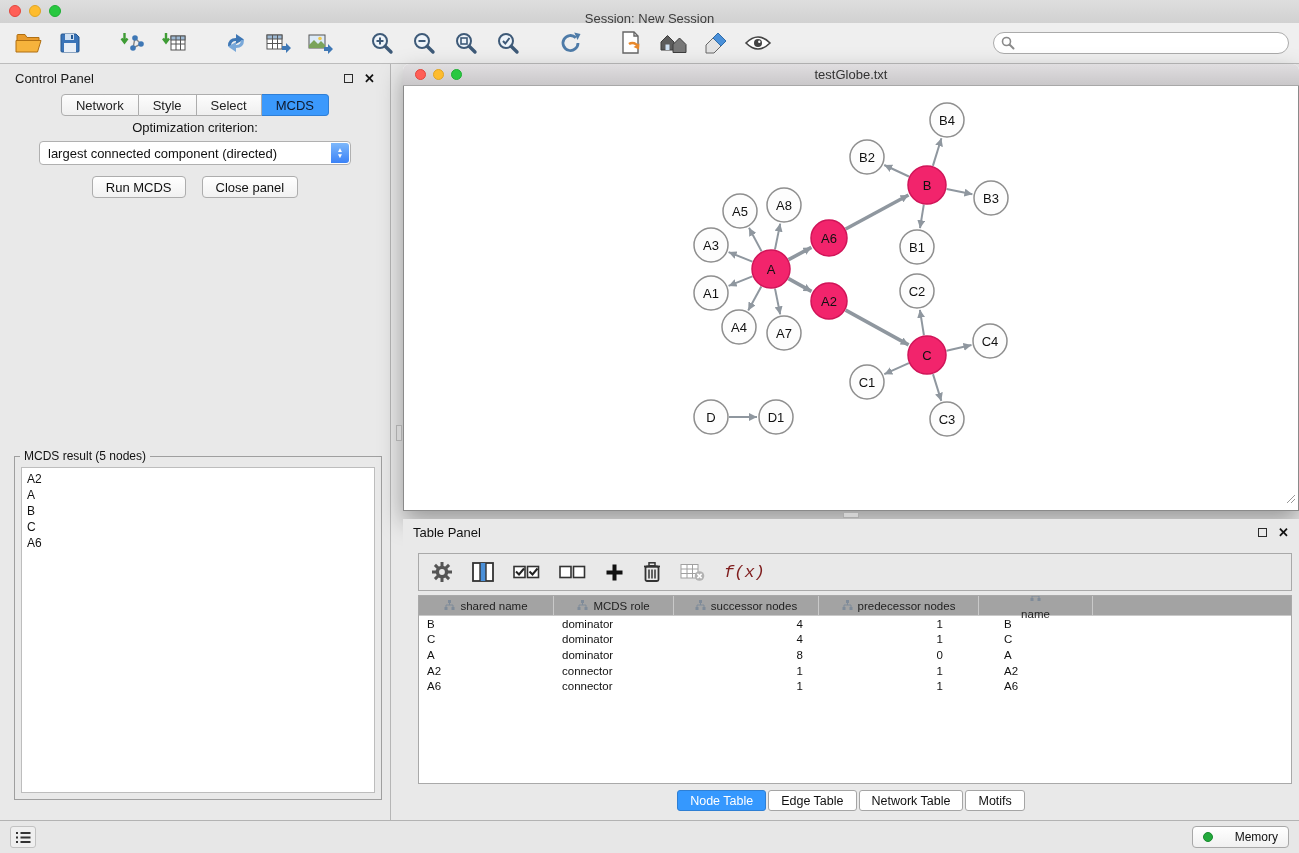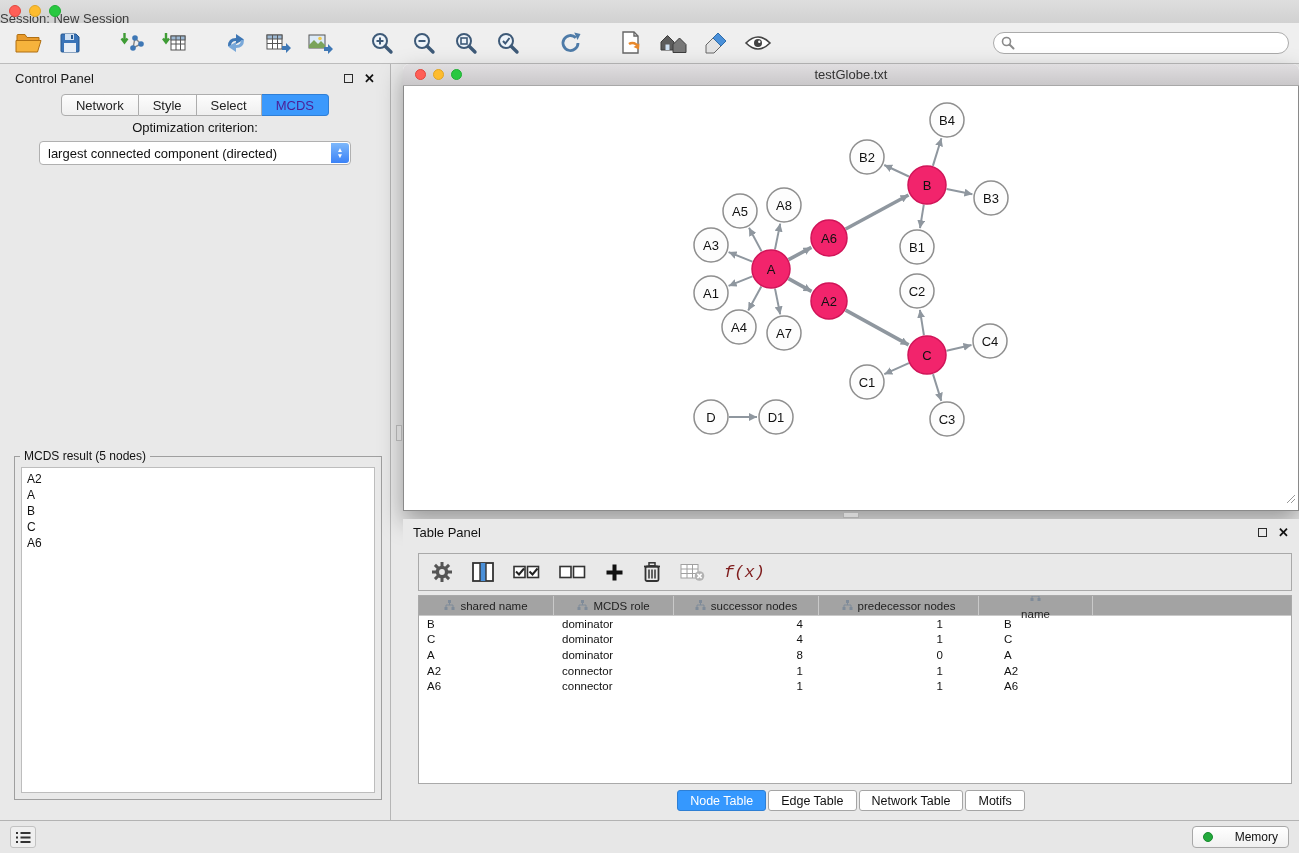--- a/index.html
+++ b/index.html
@@ -1,20 +1,20 @@
 <!DOCTYPE html>
 <html><head>
 <meta charset="utf-8">
 <style>
   *{margin:0;padding:0;box-sizing:border-box}
   html,body{width:1299px;height:853px}
   body{font-family:"Liberation Sans",sans-serif;background:#e9e9e9;position:relative;overflow:hidden;color:#111}
 
   
-  .titlebar{position:absolute;top:0;left:0;right:0;height:38px;background:linear-gradient(#dedede,#c9c9c9);border-bottom:1px solid #9c9c9c;display:flex;align-items:center;}
+  .titlebar{position:absolute;top:0;left:0;right:0;height:38px;background:linear-gradient(#dedede,#c9c9c9);border-bottom:1px solid #9c9c9c;display:flex;align-items:center;justify-content:center}
   .titlebar .title{font-size:13px;color:#3c3c3c}
   .lights{position:absolute;left:9px;top:5px;display:flex;gap:8px}
   .light{width:12px;height:12px;border-radius:50%}
   .light.red{background:#ff5f57;border:1px solid #e2463d}
   .light.yellow{background:#febc2e;border:1px solid #e0a523}
   .light.green{background:#28c840;border:1px solid #1eaf34}
 
   
   .toolbar{position:absolute;top:23px;left:0;right:0;height:41px;background:#efefef;border-bottom:1px solid #bcbcbc;display:flex;align-items:center;padding:0 10px;gap:6px}
   .tb-btn{width:36px;height:34px;display:flex;align-items:center;justify-content:center;border-radius:4px}
@@ -26,21 +26,21 @@
   
   .control-panel{position:absolute;top:64px;left:0;width:391px;bottom:33px;background:#e9e9e9;border-right:1px solid #b6b6b6}
   .panel-header{height:28px;display:flex;align-items:center;padding:0 15px;font-size:13px;color:#1a1a1a}
   .panel-controls{margin-left:auto;display:flex;gap:11px;align-items:center}
   .float-icon{width:9px;height:9px;border:1.5px solid #2b2b2b;display:inline-block}
   .close-icon{font-size:13px;font-weight:bold;color:#111;line-height:1}
   .cp-tabs{display:flex;justify-content:center;margin-top:2px}
   .cp-tab{height:22px;padding:0 14px;display:flex;align-items:center;font-size:13px;background:linear-gradient(#fdfdfd,#efefef);border:1px solid #adadad;border-left:none;color:#222;cursor:default}
   .cp-tab:first-child{border-left:1px solid #adadad;border-radius:4px 0 0 4px}
   .cp-tab:last-child{border-radius:0 4px 4px 0}
-  .cp-tab.active{background:#3b99fc;color:#4c1d95;border-color:#2f7fd6}
+  .cp-tab.active{background:#3b99fc;color:#0f172a;border-color:#2f7fd6}
   .opt-label{text-align:center;margin-top:4px;font-size:13px}
   .dropdown{position:relative;margin:6px auto 0;width:312px;height:24px;background:#fff;border:1px solid #b0b0b0;border-radius:4px;font-size:13px;display:flex;align-items:center;padding:0 26px 0 8px;white-space:nowrap}
   .dd-stepper{position:absolute;right:1px;top:1px;bottom:1px;width:18px;background:linear-gradient(#7db8fb,#3b82f7);border-radius:0 3px 3px 0;display:flex;flex-direction:column;align-items:center;justify-content:center;color:#fff;font-size:6.5px;line-height:6px}
   .cp-buttons{display:flex;justify-content:center;gap:16px;margin-top:11px}
   .btn{height:22px;padding:0 13px;background:linear-gradient(#ffffff,#f1f1f1);border:1px solid #adadad;border-radius:4px;font-size:13px;color:#111;font-family:"Liberation Sans",sans-serif}
   .result-box{position:absolute;left:14px;right:8px;top:392px;bottom:20px;border:1px solid #9f9f9f}
   .result-legend{position:absolute;top:-8px;left:5px;background:#e9e9e9;padding:0 4px;font-size:12px}
   .result-list{position:absolute;left:6px;right:6px;top:10px;bottom:6px;background:#fff;border:1px solid #bdbdbd;overflow:auto;font-size:12px;padding:3px 5px}
   .result-item{line-height:16px}
 
@@ -241,20 +241,24 @@
       <div class="cp-tab">Select</div>
       <div class="cp-tab active">MCDS</div>
     </div>
   <div class="opt-label">Optimization criterion:</div>
   <div class="dropdown">
     <span>largest connected component (directed)</span>
     <span class="dd-stepper">
         <span>▲</span>
         <span>▼</span>
       </span>
+  </div>
+  <div class="cp-buttons">
+    <button class="btn">Run MCDS</button>
+    <button class="btn">Close panel</button>
   </div>
   <div class="result-box">
     <span class="result-legend">MCDS result (5 nodes)</span>
     <div class="result-list">
         <div class="result-item">A2</div>
         <div class="result-item">A</div>
         <div class="result-item">B</div>
         <div class="result-item">C</div>
         <div class="result-item">A6</div>
       </div>

